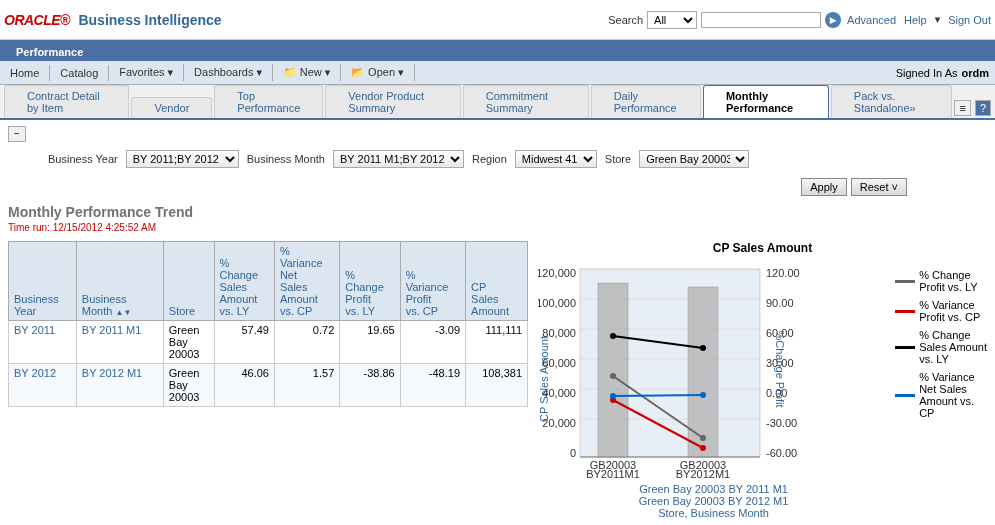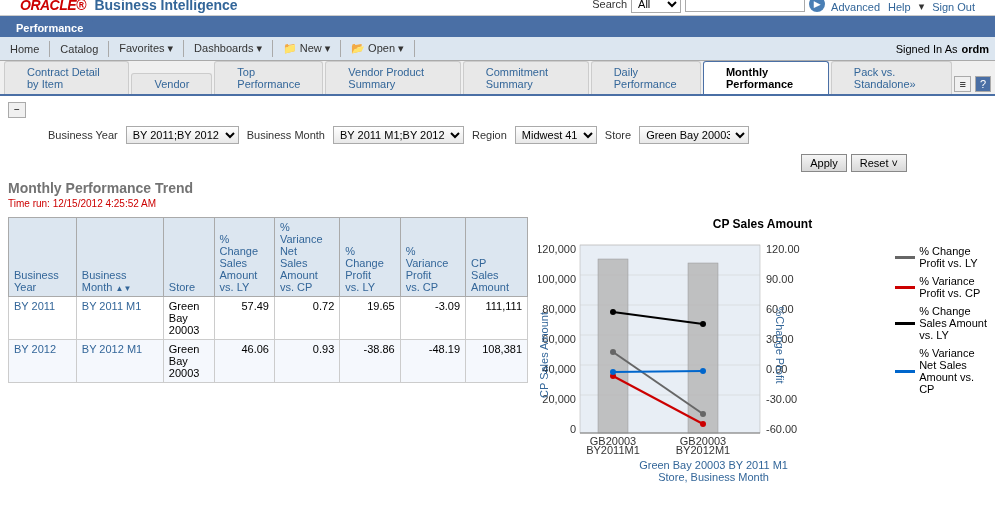--- a/index.html
+++ b/index.html
@@ -3,23 +3,23 @@
   <meta charset="utf-8">
   <style>
     * { box-sizing: border-box; margin: 0; padding: 0; font-family: Arial, sans-serif; font-size: 11px; }
     body { background: #fff; width: 995px; overflow-x: hidden; }
 
     
     .top-bar {
       background: #fff;
       border-bottom: 1px solid #ccc;
       display: flex;
-      align-items: flex-end;
-      padding: 2px 20px;
-      height: 16px;
+      align-items: center;
+      padding: 2px 4px;
+      height: 40px;
     }
     .oracle-logo {
       display: flex;
       align-items: center;
       margin-right: 10px;
     }
     .oracle-text {
       color: #cc0000;
       font-size: 14px;
       font-weight: bold;
@@ -419,21 +419,21 @@
             <td class="num">0.72</td>
             <td class="num">19.65</td>
             <td class="num">-3.09</td>
             <td class="num">111,111</td>
           </tr>
           <tr>
             <td class="link-cell">BY 2012</td>
             <td class="link-cell">BY 2012 M1</td>
             <td>Green<br>Bay<br>20003</td>
             <td class="num">46.06</td>
-            <td class="num">0.93</td>
+            <td class="num">1.57</td>
             <td class="num">-38.86</td>
             <td class="num">-48.19</td>
             <td class="num">108,381</td>
           </tr>
         </tbody>
       </table>
     </div>
 
     <div class="chart-area">
       <div class="chart-title">CP Sales Amount</div>
@@ -494,20 +494,21 @@
             <line x1="42" y1="198" x2="222" y2="198" stroke="#888" stroke-width="1"></line>
 
             <text x="75" y="210" font-size="8" text-anchor="middle" fill="#333">GB20003</text>
             <text x="75" y="219" font-size="7" text-anchor="middle" fill="#333">BY2011M1</text>
             <text x="165" y="210" font-size="8" text-anchor="middle" fill="#333">GB20003</text>
             <text x="165" y="219" font-size="7" text-anchor="middle" fill="#333">BY2012M1</text>
           </svg>
 
           <div class="chart-xlabel">
             <div>Green Bay 20003 BY 2011 M1</div>
+            <div>Green Bay 20003 BY 2012 M1</div>
             <div>Store, Business Month</div>
           </div>
         </div>
 
         <div class="chart-legend">
           <div class="legend-item">
             <span style="display:inline-block;width:20px;height:3px;background:#666;vertical-align:middle;"></span>
             <span>% Change<br>Profit vs. LY</span>
           </div>
           <div class="legend-item">

